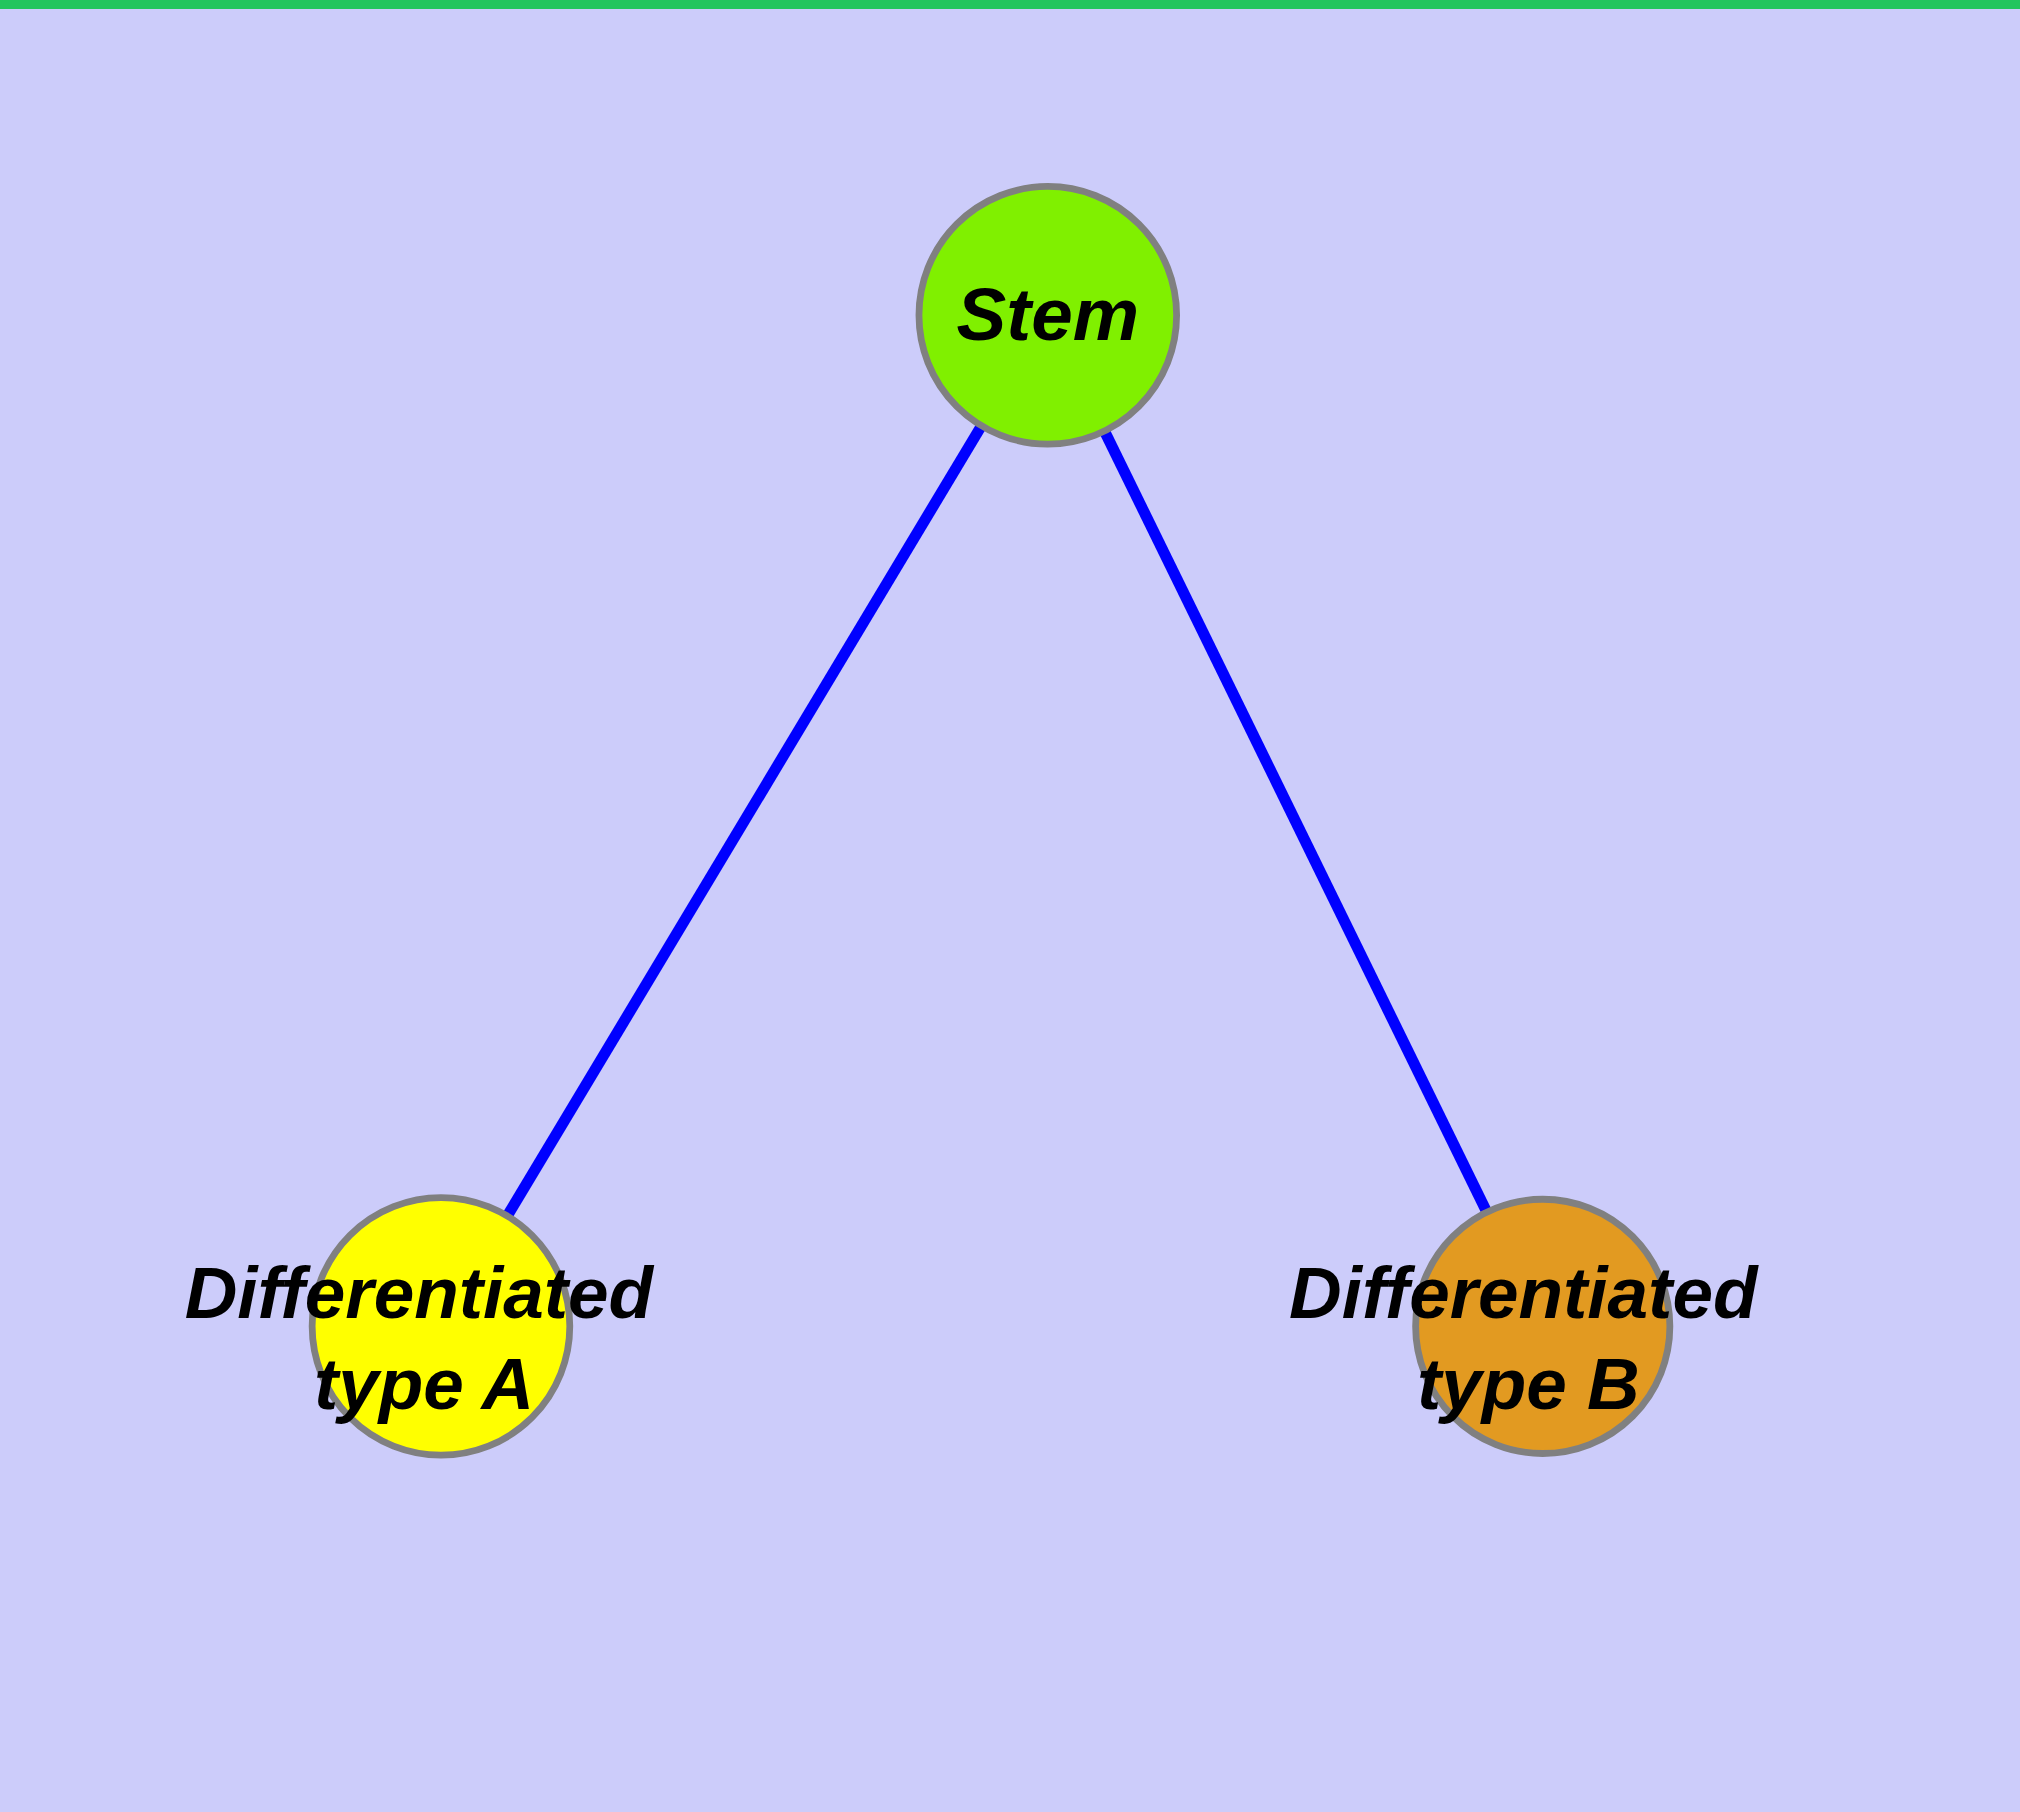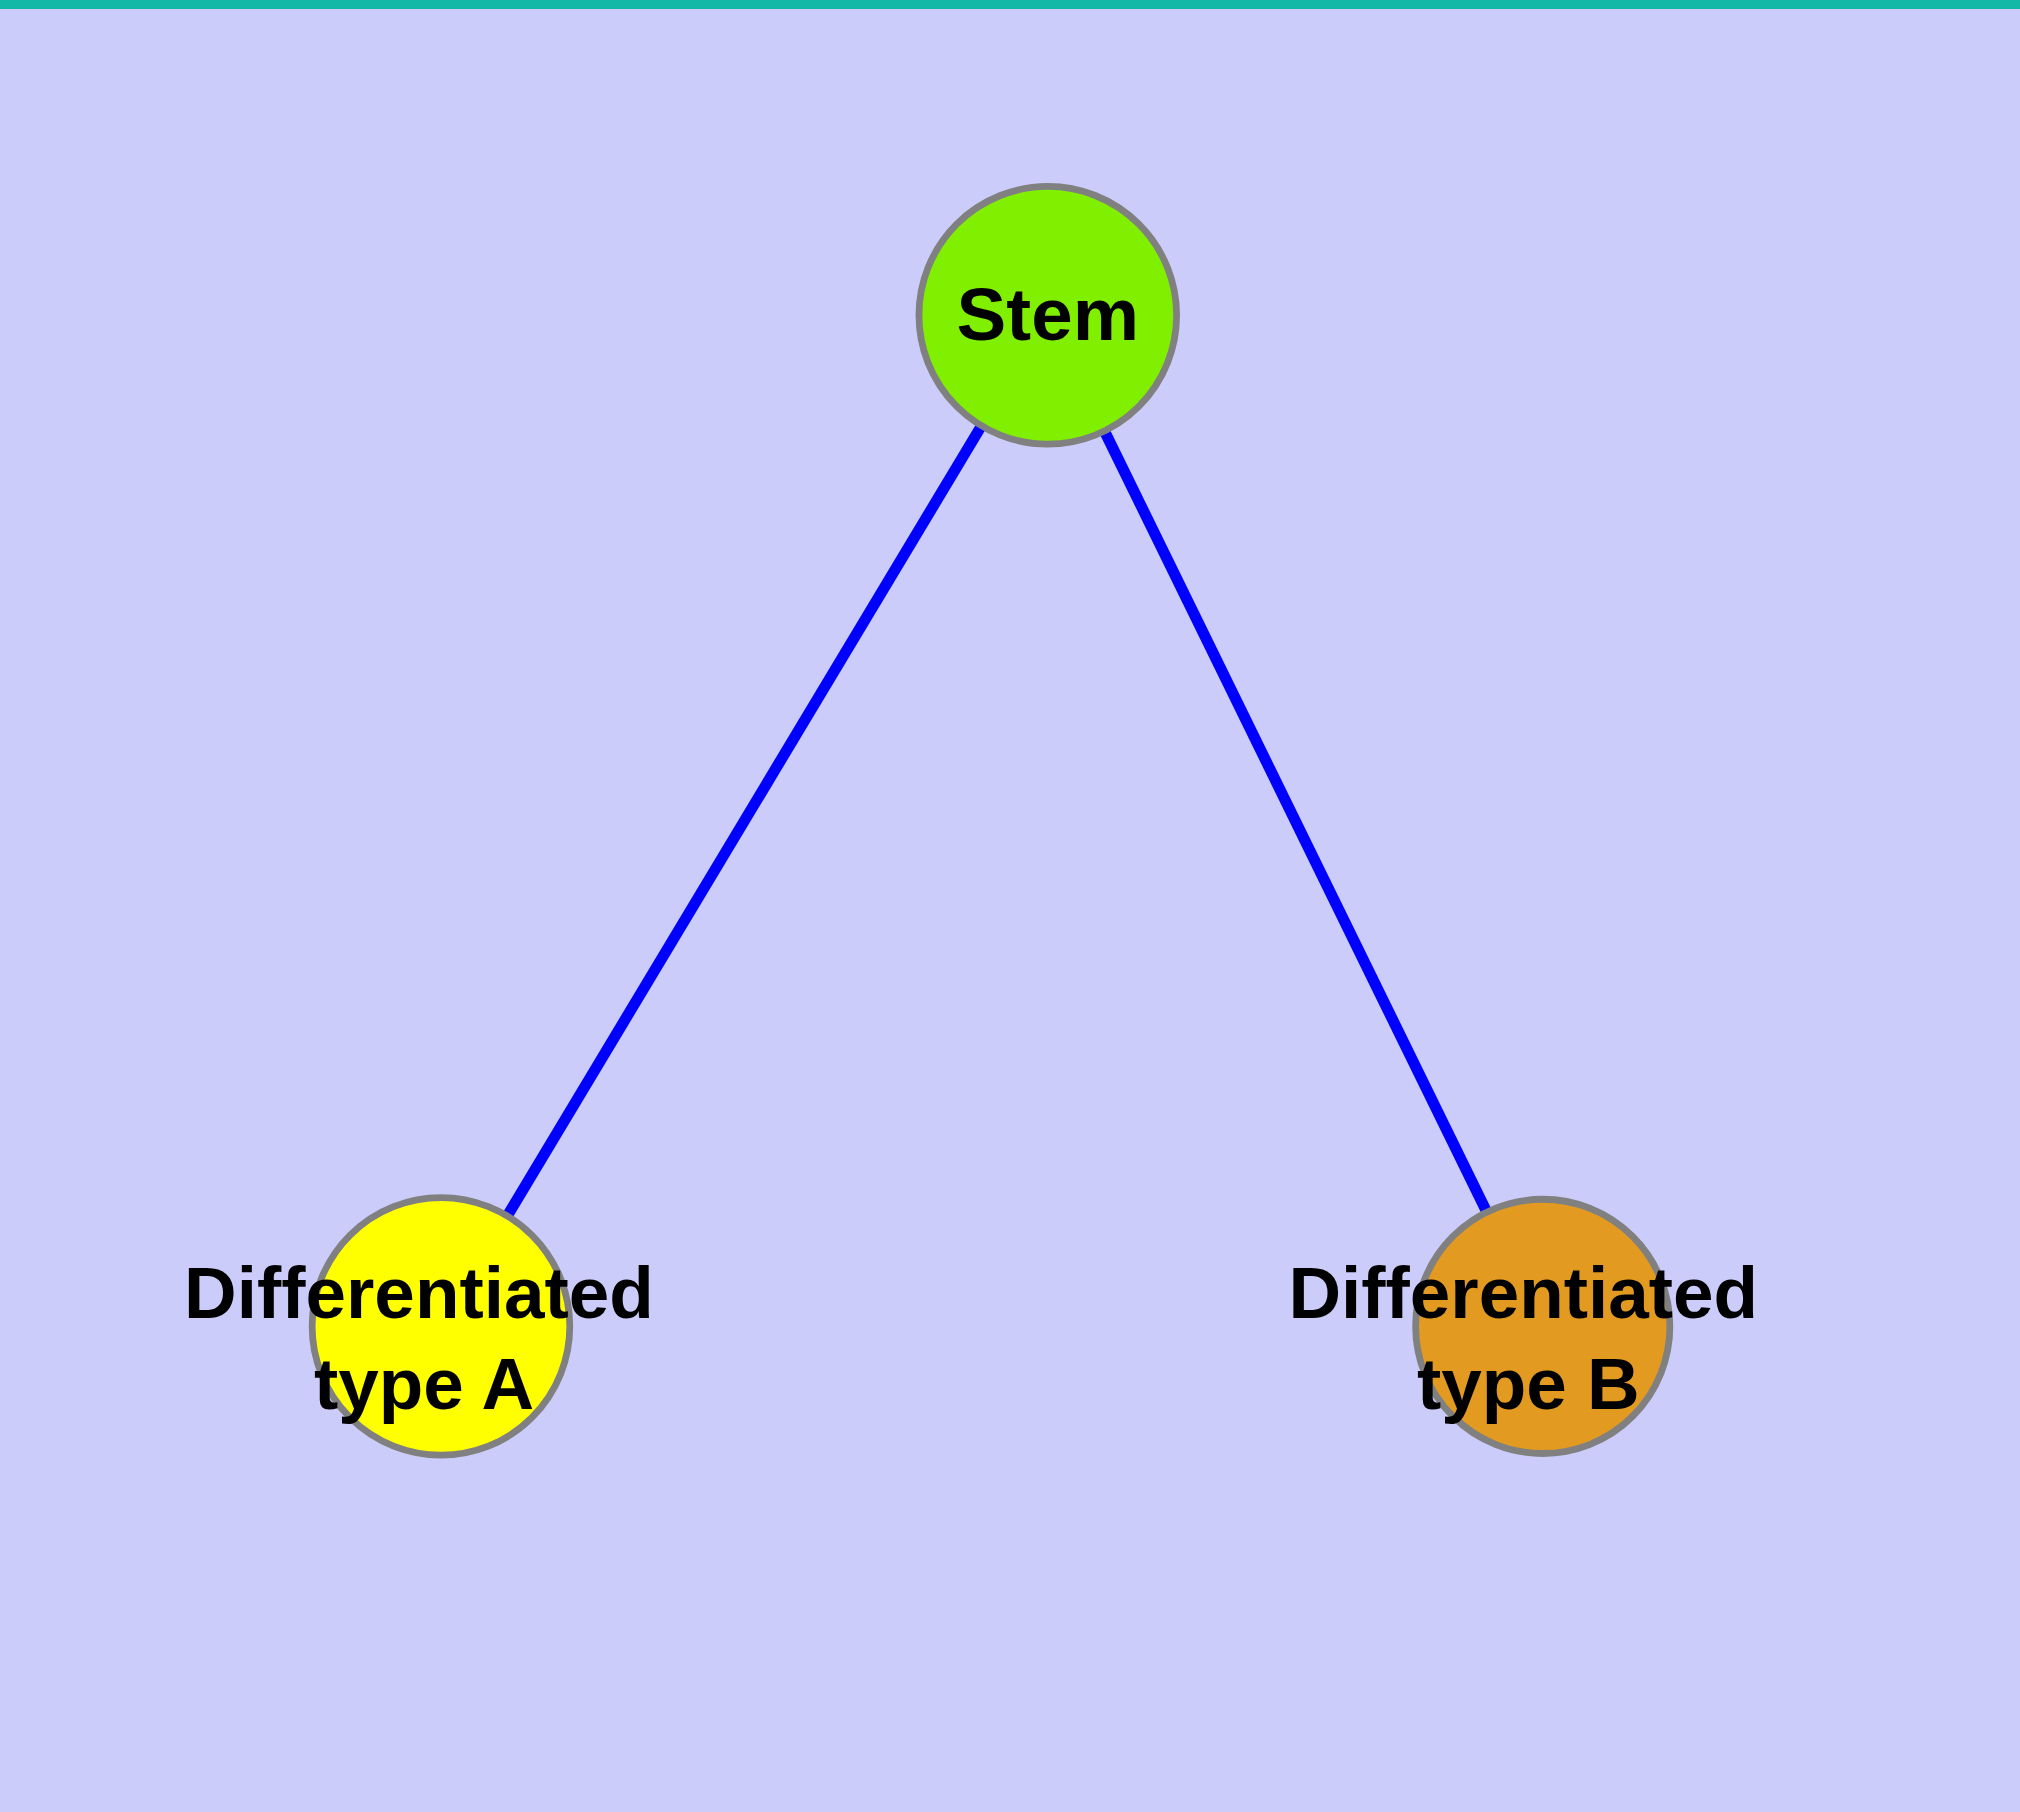--- a/index.html
+++ b/index.html
@@ -50,21 +50,21 @@
     text-anchor: middle;
     dominant-baseline: middle;
   }
   .node-label-stem {
     font-size: 88px;
   }
 </style>
 </head>
 <body>
 
-<div id="canvas" style="background: #14b8a6;">
+<div id="canvas" style="background: #22c55e; font-style: italic;">
   <div id="plot-area" style="background: rgb(204, 204, 250);"></div>
 
   <svg id="graph-svg" viewBox="0 0 2384 2138">
 
     <g>
       <line class="edge-line" x1="1157.7805803279698" y1="502.3292844535364" x2="598.2194196720302" y2="1434.6707155464635" stroke="#0000ff"></line>
       <line class="edge-line" x1="1302.8297140085024" y1="508.52028906188923" x2="1754.0496243337147" y2="1430.2760305310303" stroke="#0000ff"></line>
     </g>
 
     <g>

